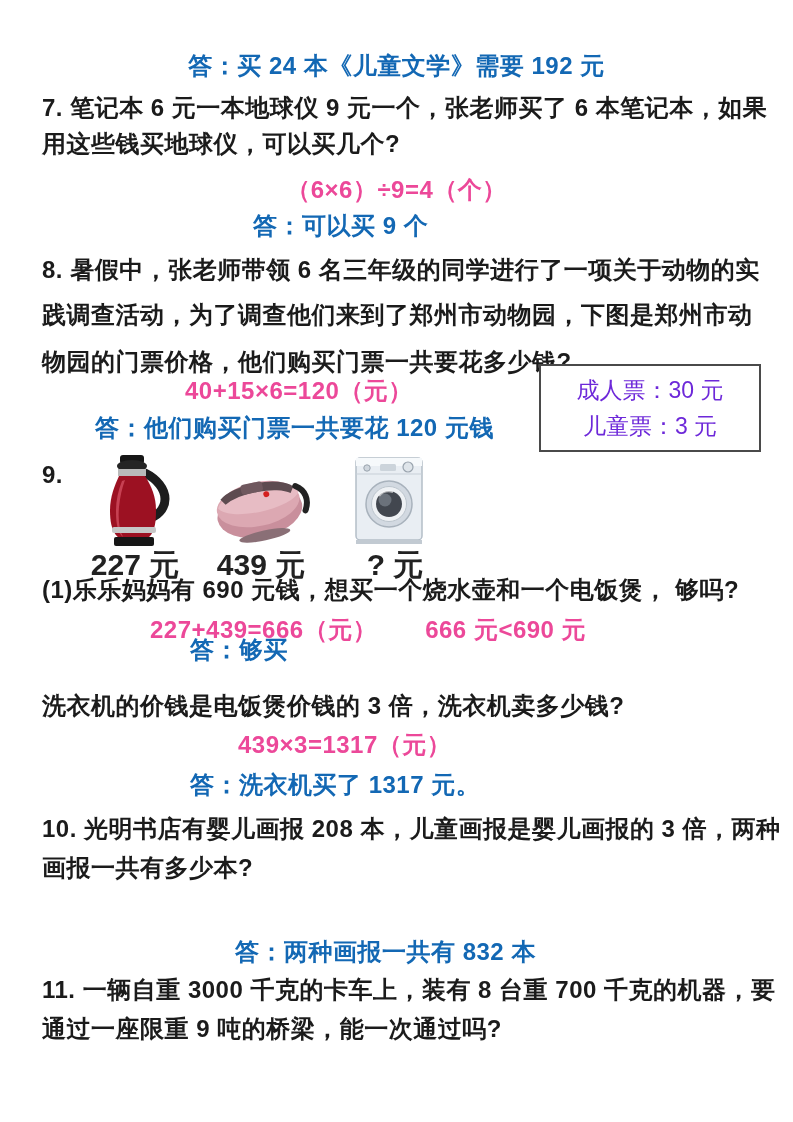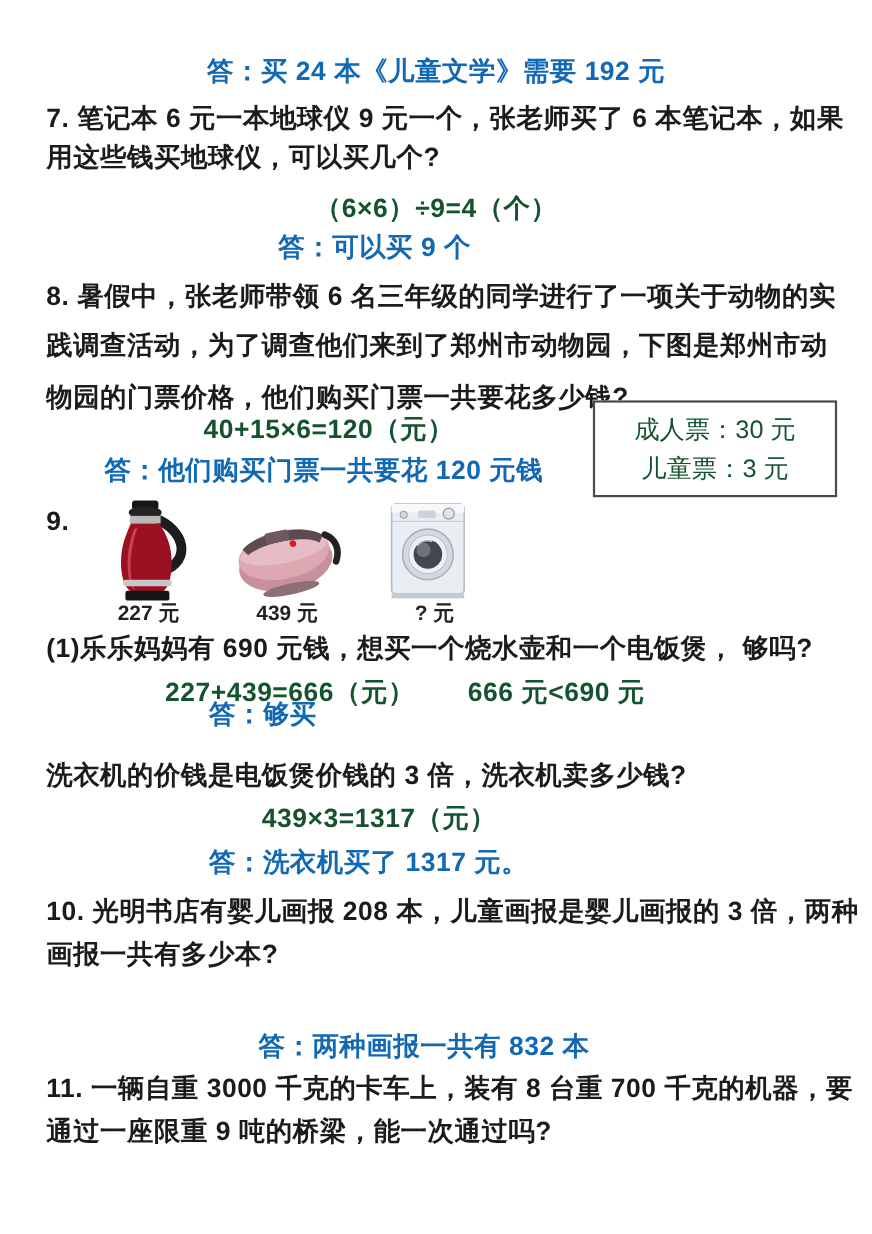--- a/index.html
+++ b/index.html
@@ -6,31 +6,31 @@
   .page{
     position:relative;width:793px;height:1122px;background:#ffffff;overflow:hidden;
     font-family:"Liberation Sans","DejaVu Sans",sans-serif;
   }
   .line{
     position:absolute;height:34px;line-height:34px;font-size:24px;
     white-space:nowrap;color:#1b1b1b;font-weight:600;letter-spacing:0.5px;
   }
   .center{left:0;width:793px;text-align:center;}
   .blue{color:#1368b4;font-weight:700;}
-  .red{color:#14532d;font-weight:700;}
+  .red{color:#ec4899;font-weight:700;}
   .eq-row{display:flex;gap:48px;}
   .ticket-box{
     position:absolute;left:539px;top:364px;width:222px;height:88px;
     border:2px solid #4a4a4a;background:#ffffff;box-sizing:border-box;
     display:flex;flex-direction:column;justify-content:space-evenly;align-items:center;
   }
-  .ticket-row{font-size:23px;color:#14532d;font-weight:500;white-space:nowrap;line-height:26px;}
+  .ticket-row{font-size:23px;color:#6d28d9;font-weight:500;white-space:nowrap;line-height:26px;}
   .product{position:absolute;}
   .price-label{
-    position:absolute;width:90px;text-align:center;font-size:19px;color:#222222;
+    position:absolute;width:90px;text-align:center;font-size:30px;color:#222222;
     font-weight:600;white-space:nowrap;
   }
 </style>
 </head>
 <body>
 
 <div class="page">
 
   <div class="line blue center" style="top:49px">答：买 24 本《儿童文学》需要 192 元</div>
 

